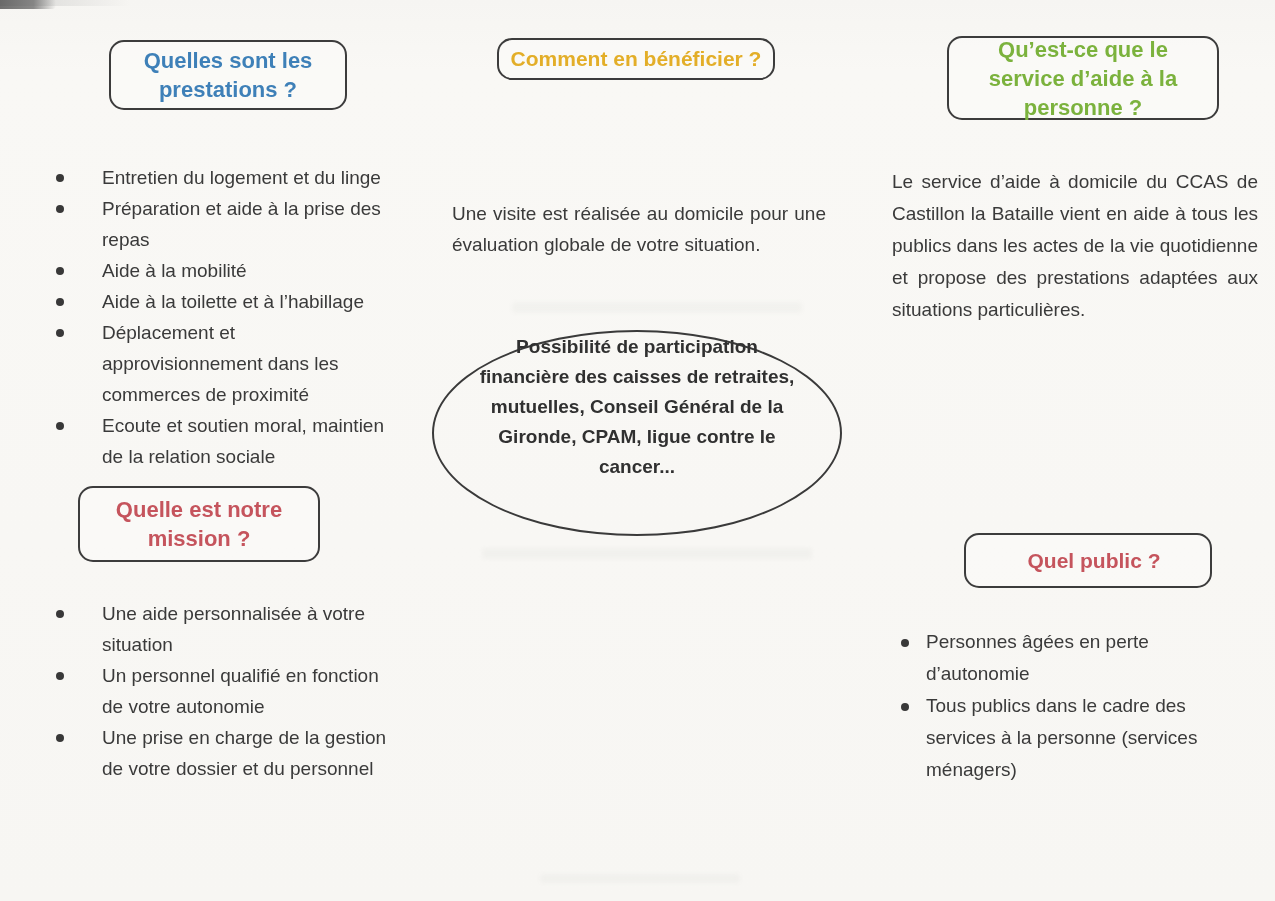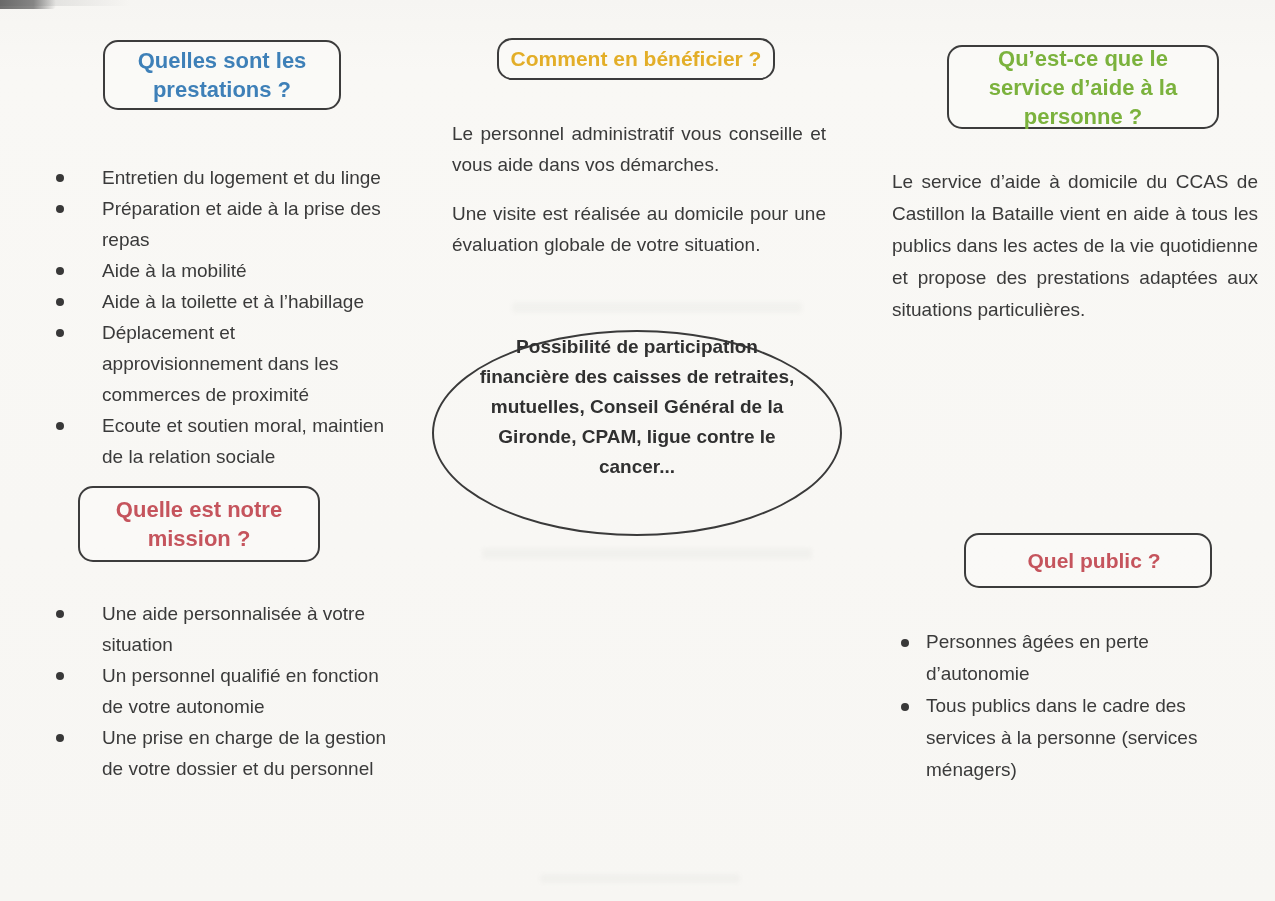--- a/index.html
+++ b/index.html
@@ -90,21 +90,21 @@
   }
 </style>
 </head>
 <body>
 
 <div class="page">
 
   <div class="artifact-strip"></div>
   <div class="artifact-corner"></div>
 
-  <div class="hbox" style="left:103px; top:40px; width:238px; height:70px;">
+  <div class="hbox" style="left:109px; top:40px; width:238px; height:70px;">
     <div class="hlabel" style="color: rgb(62, 128, 184);">Quelles sont les prestations ?</div>
   </div>
 
   <ul class="blist list-wide" style="left:48px; top:162px; width:362px;">
     <li>Entretien du logement et du linge</li>
     <li>Préparation et aide à la prise des
 repas</li>
     <li>Aide à la mobilité</li>
     <li>Aide à la toilette et à l’habillage</li>
     <li>Déplacement et
@@ -124,36 +124,35 @@
     <li>Un personnel qualifié en fonction
 de votre autonomie</li>
     <li>Une prise en charge de la gestion
 de votre dossier et du personnel</li>
   </ul>
 
   <div class="hbox hbox-small" style="left:497px; top:38px; width:278px; height:42px;">
     <div class="hlabel" style="color: rgb(227, 174, 40); text-align: right;">Comment en bénéficier ?</div>
   </div>
 
-  <p class="para" style="left:452px; top:118px; width:374px;">Le personnel administratif vous conseille et vous aide dans vos démarches.</p>
 
   <p class="para" style="left:452px; top:198px; width:374px;">Une visite est réalisée au domicile pour une évaluation globale de votre situation.</p>
 
   <div class="ghost" style="left:512px; top:302px; width:290px; height:11px; opacity:.05;"></div>
 
   <div class="ellipse ellipse1" style="left:432px; top:330px; width:410px; height:206px;">
     <div class="etext">Possibilité de participation financière des caisses de retraites, mutuelles, Conseil Général de la Gironde, CPAM, ligue contre le cancer...</div>
   </div>
 
   <div class="ghost" style="left:482px; top:548px; width:330px; height:11px; opacity:.06;"></div>
 
 
   <div class="ghost" style="left:540px; top:874px; width:200px; height:9px; opacity:.05;"></div>
 
-  <div class="hbox" style="left:947px; top:36px; width:272px; height:84px;margin-top:9px;">
+  <div class="hbox" style="left:947px; top:36px; width:272px; height:84px;">
     <div class="hlabel" style="color: rgb(123, 178, 61);">Qu’est-ce que le service d’aide à la personne ?</div>
   </div>
 
   <p class="para" style="left:892px; top:166px; width:366px; line-height:32px;">Le service d’aide à domicile du CCAS de Castillon la Bataille vient en aide à tous les publics dans les actes de la vie quotidienne et propose des prestations adaptées aux situations particulières.</p>
 
 
   <div class="hbox hbox-small" style="left:964px; top:533px; width:248px; height:55px;padding-left:12px;">
     <div class="hlabel" style="color: rgb(197, 84, 93);">Quel public ?</div>
   </div>
 

